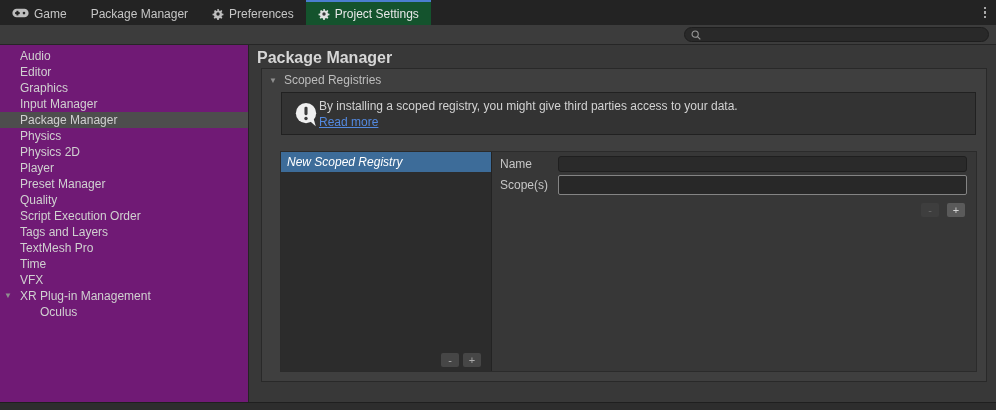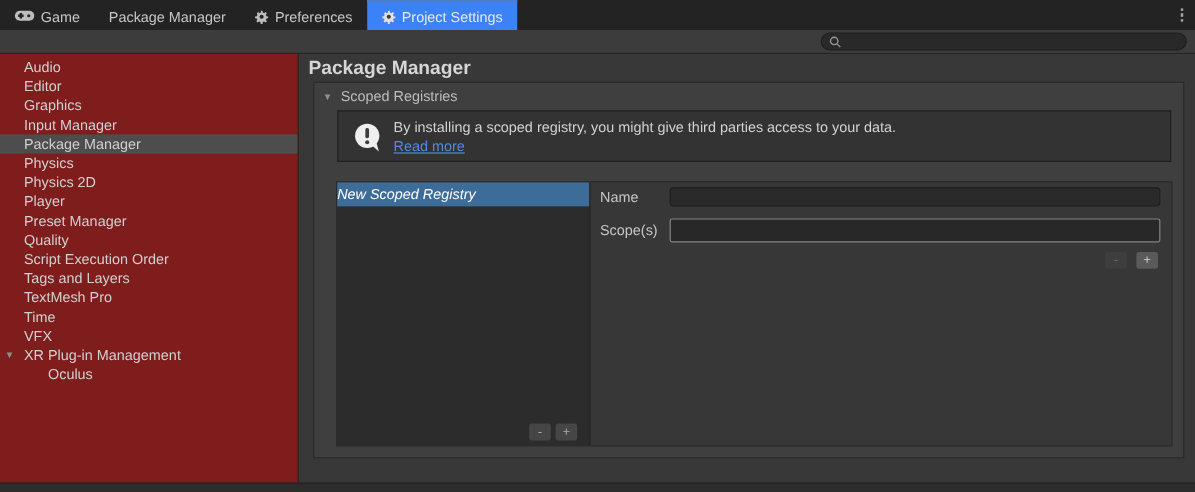--- a/index.html
+++ b/index.html
@@ -16,76 +16,76 @@
     --list-selection:#3d6c99;
     --link:#5389df;
   }
   
   .tabbar { height:25px; background:#232323; display:flex; align-items:stretch; }
   .tab {
     display:flex; align-items:center; gap:5px;
     padding:0 12px; font-size:12px; color:#c6c6c6;
     border-top:2px solid transparent; white-space:nowrap;
   }
-  .tab.active { background:#3b82f6; border-top-color:var(--active-tab-accent); color:#e8e8e8; }
+  .tab.active { background:#14532d; border-top-color:var(--active-tab-accent); color:#e8e8e8; }
   .tab .ticon { display:flex; align-items:center; }
   .tabbar-spacer { flex:1; }
   .kebab { width:22px; display:flex; align-items:center; justify-content:center; }
   .kebab-dots { display:flex; flex-direction:column; gap:2px; }
   .kebab-dots i { width:2.5px; height:2.5px; background:#a8a8a8; display:block; }
 
   
   .toolbar { height:20px; background:#3c3c3c; border-bottom:1px solid #262626; position:relative; }
   .search {
     position:absolute; right:7px; top:2px; width:305px; height:15px;
     background:#292929; border:1px solid #1e1e1e; border-radius:8px;
     display:flex; align-items:center; gap:4px; padding:0 5px;
   }
   .search input { flex:1; background:transparent; border:none; outline:none; color:#dddddd; font-size:11px; font-family:"Liberation Sans",sans-serif; }
 
   
   .bodyrow { display:flex; height:357px; }
-  .sidebar { width:249px; border-right:1px solid #242424; padding-top:3px; background:#7f1d1d; overflow:hidden; }
+  .sidebar { width:249px; border-right:1px solid #242424; padding-top:3px; background:#701a75; overflow:hidden; }
   .sb-item { height:16px; line-height:16px; font-size:12px; color:#d0d0d0; padding-left:20px; position:relative; white-space:nowrap; }
   .sb-item.selected { background:#4d4d4d; }
   .sb-item.child { padding-left:40px; }
   .sb-item .fold { position:absolute; left:4px; top:0; font-size:8px; color:#8f8f8f; line-height:16px; }
 
   .main { flex:1; position:relative; background:#383838; }
   .main-title { margin:4px 0 0 8px; font-size:16px; font-weight:bold; color:#d6d6d6; }
 
   .section { position:absolute; left:12px; right:9px; top:23px; height:314px; background:#3f3f3f; border:1px solid #292929; }
   .section-header { display:flex; align-items:center; gap:7px; height:22px; padding-left:7px; font-size:12px; color:#bdbdbd; }
   .fold-tri { font-size:8px; color:#8f8f8f; }
 
   .info-box {
     margin:1px 10px 0 19px; height:43px;
     background:#333333; border:1px solid #212121;
-    display:flex; align-items:center; gap:9px; padding:0 11px;
+    display:flex; align-items:center; gap:0; padding:0 11px;
   }
   .info-text { font-size:12px; color:#d2d2d2; line-height:16px; }
   .info-link { color:var(--link); text-decoration:underline; }
 
   .editor { position:absolute; left:18px; right:9px; top:82px; height:221px; display:flex; background:#373737; border:1px solid #2b2b2b; }
   .list-pane { width:211px; background:#2c2c2c; border-right:1px solid #232323; position:relative; flex-shrink:0; }
   .list-row.selected {
     height:20px; line-height:20px; background:var(--list-selection);
-    color:#ffffff; font-style:italic; font-size:12px; white-space:nowrap; overflow:hidden;
+    color:#ffffff; font-style:italic; font-size:12px; padding-left:6px; white-space:nowrap; overflow:hidden;
   }
   .list-btns { position:absolute; bottom:4px; right:10px; display:flex; gap:4px; }
   .mini-btn {
     min-width:18px; height:14px; border-radius:2px; border:none; padding:0;
     background:#464646; color:#ababab; font-size:11px; line-height:13px; text-align:center;
     font-family:"Liberation Sans",sans-serif;
   }
   .mini-btn.disabled { background:#3e3e3e; color:#686868; }
   .mini-btn.plus { background:#5a5a5a; color:#d4d4d4; }
 
   .form-pane { flex:1; position:relative; padding:4px 9px 0 8px; }
-  .f-row { display:flex; align-items:center; margin-bottom:10px; }
+  .f-row { display:flex; align-items:center; margin-bottom:3px; }
   .f-label { width:58px; font-size:12px; color:#c6c6c6; flex-shrink:0; }
   .f-input {
     flex:1; height:16px; background:#2a2a2a; border:1px solid #1f1f1f; border-radius:3px;
     color:#dddddd; font-size:11px; padding:0 4px; outline:none; font-family:"Liberation Sans",sans-serif;
   }
   .scopes-box {
     flex:1; height:20px; background:#282828; border:1px solid #848484; border-radius:2px;
     color:#dddddd; font-size:11px; padding:0 4px; outline:none; font-family:"Liberation Sans",sans-serif;
   }
   .scope-btns { display:flex; justify-content:flex-end; gap:8px; margin-top:5px; margin-right:2px; }

